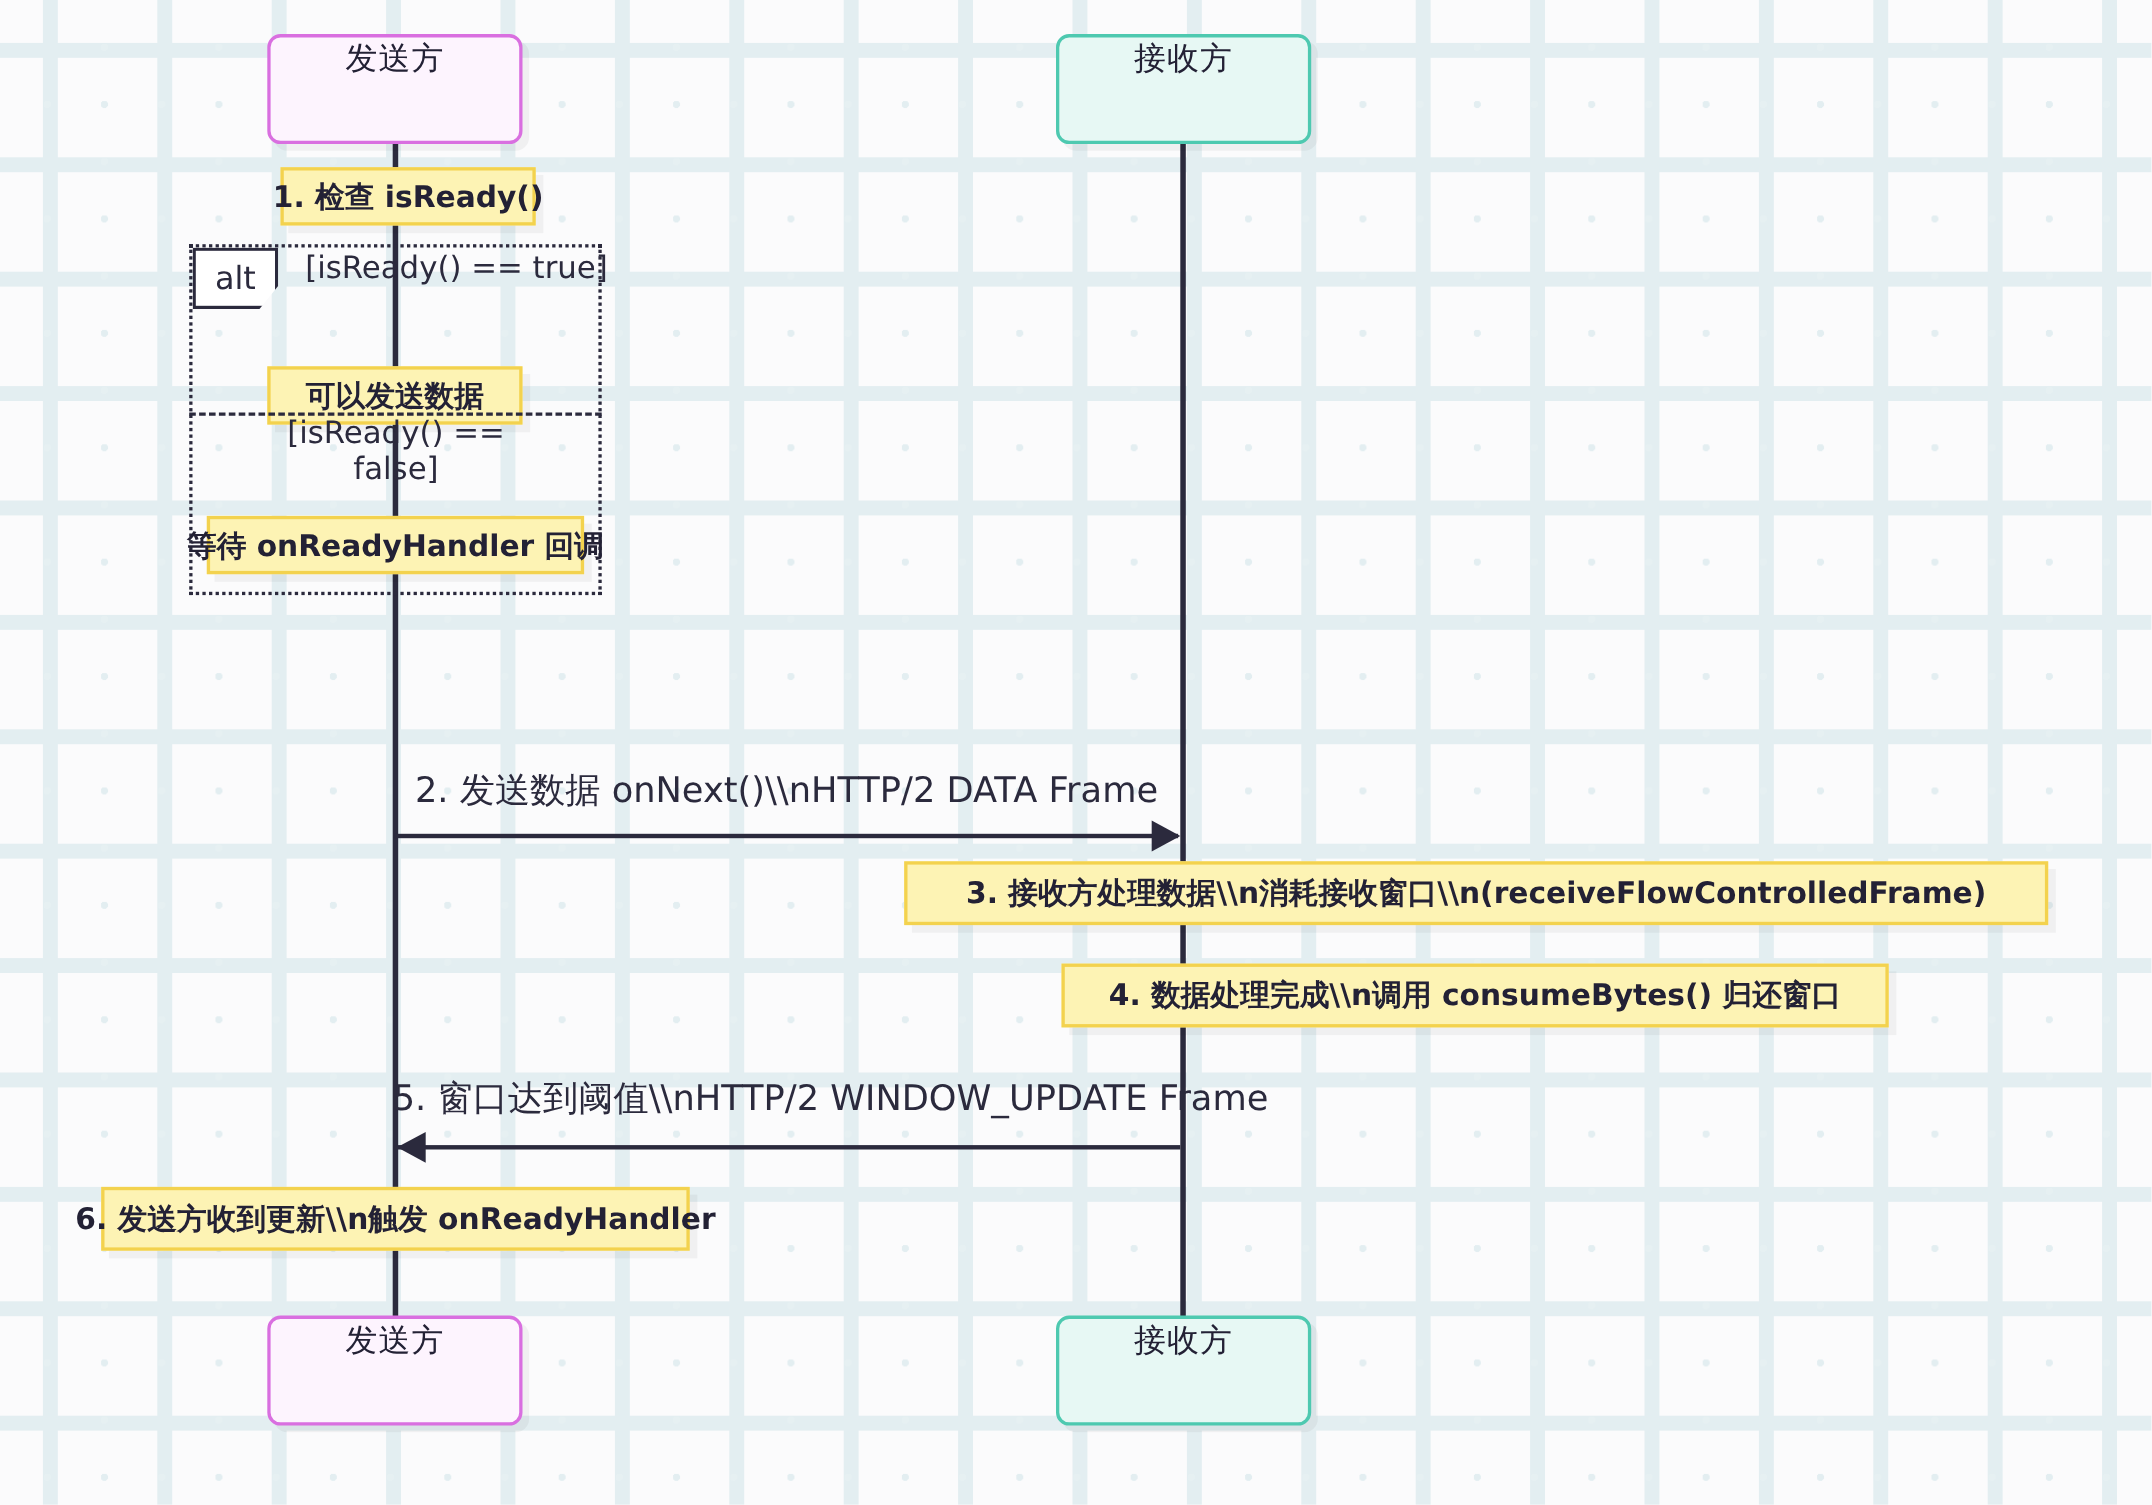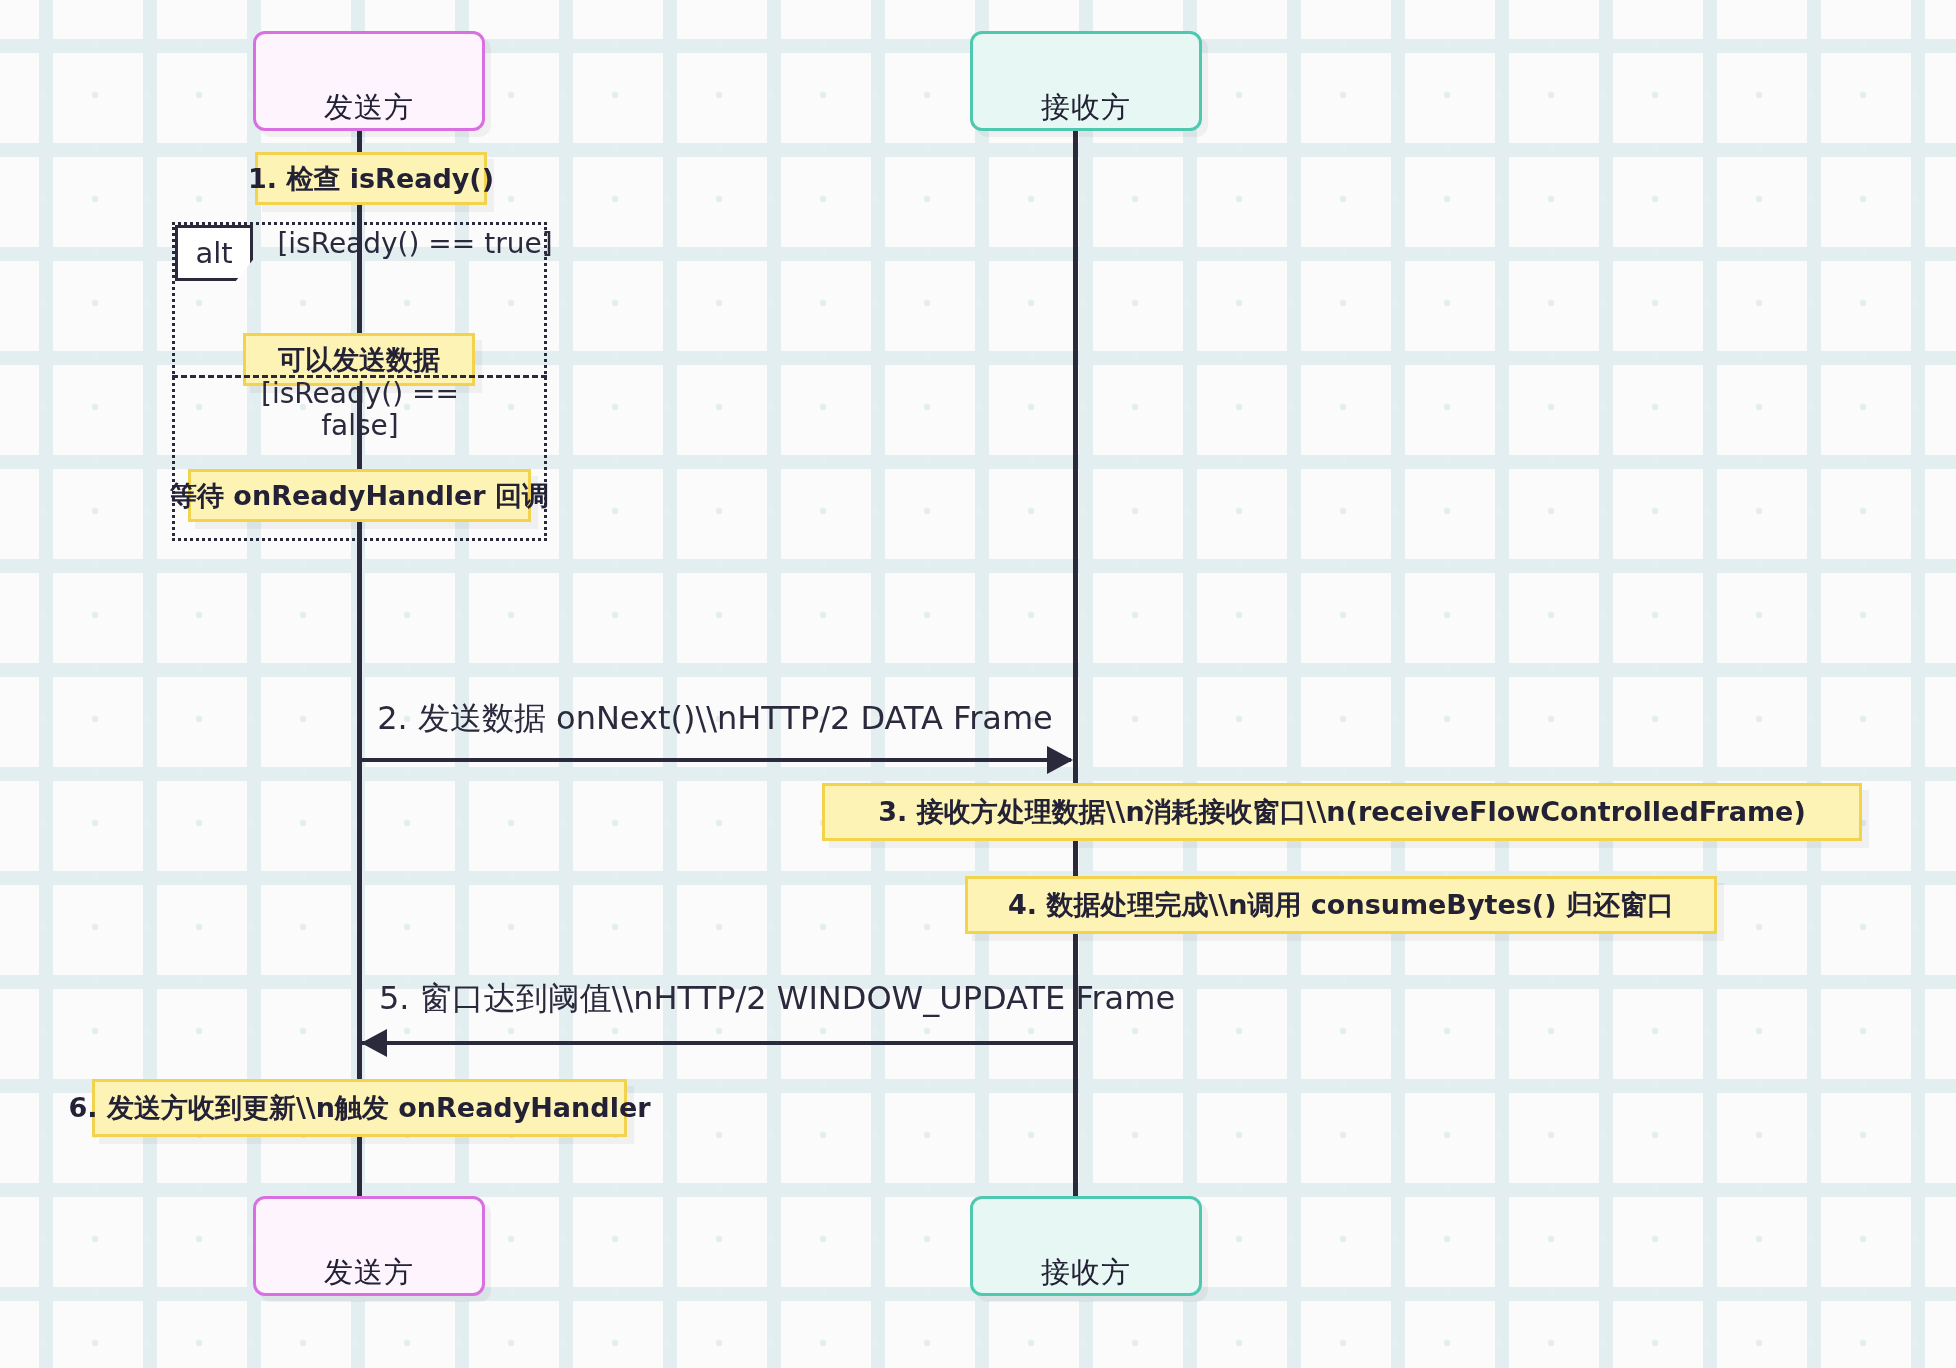--- a/index.html
+++ b/index.html
@@ -43,30 +43,29 @@
       radial-gradient(circle at 4px 4px, #e6f0f2 3.2px, transparent 3.4px),
       radial-gradient(circle at 4px 4px, #e6f0f2 3.2px, transparent 3.4px);
     background-size: 104px 104px, 104px 104px;
     background-position: 299px 39px, 247px 91px;
   }
 
   
   .participant {
     position: absolute;
     display: flex;
-    align-items: flex-end;
+    align-items: flex-start;
     justify-content: center;
     border-radius: 12px;
     border-width: 3px;
     border-style: solid;
     font-size: 29px;
     color: #232135;
     box-shadow: 6px 6px 0 0 rgba(0,0,0,0.045);
     letter-spacing: 1px;
-    margin-left: 10px;
   }
   .participant.sender {
     background: #fdf4fe;
     border-color: #d96fe0;
   }
   .participant.receiver {
     background: #e7f8f4;
     border-color: #4ec9b0;
   }
 
@@ -198,21 +197,21 @@
   <div class="arrowhead right" style="left:1047px; top:746px;"></div>
 
   <div class="note centered" style="left:822px; top:783px; width:1040px; height:58px;">
     <span>3. 接收方处理数据\\n消耗接收窗口\\n(receiveFlowControlledFrame)</span>
   </div>
 
   <div class="note centered" style="left:965px; top:876px; width:752px; height:58px;">
     <span>4. 数据处理完成\\n调用 consumeBytes() 归还窗口</span>
   </div>
 
-  <div class="msg-label" style="left:357px; top:977px; width:716px;padding-left:22px;">5. 窗口达到阈值\\nHTTP/2 WINDOW_UPDATE Frame</div>
+  <div class="msg-label" style="left:357px; top:977px; width:716px;">5. 窗口达到阈值\\nHTTP/2 WINDOW_UPDATE Frame</div>
   <div class="msg-line" style="left:359px; top:1041px; width:714px;"></div>
   <div class="arrowhead left" style="left:361px; top:1029px;"></div>
 
   <div class="note centered" style="left:92px; top:1079px; width:535px; height:58px;">
     <span>6. 发送方收到更新\\n触发 onReadyHandler</span>
   </div>
 
   <div class="participant sender" style="left:243px; top:1196px; width:232px; height:100px;">
     <span>发送方</span>
   </div>

